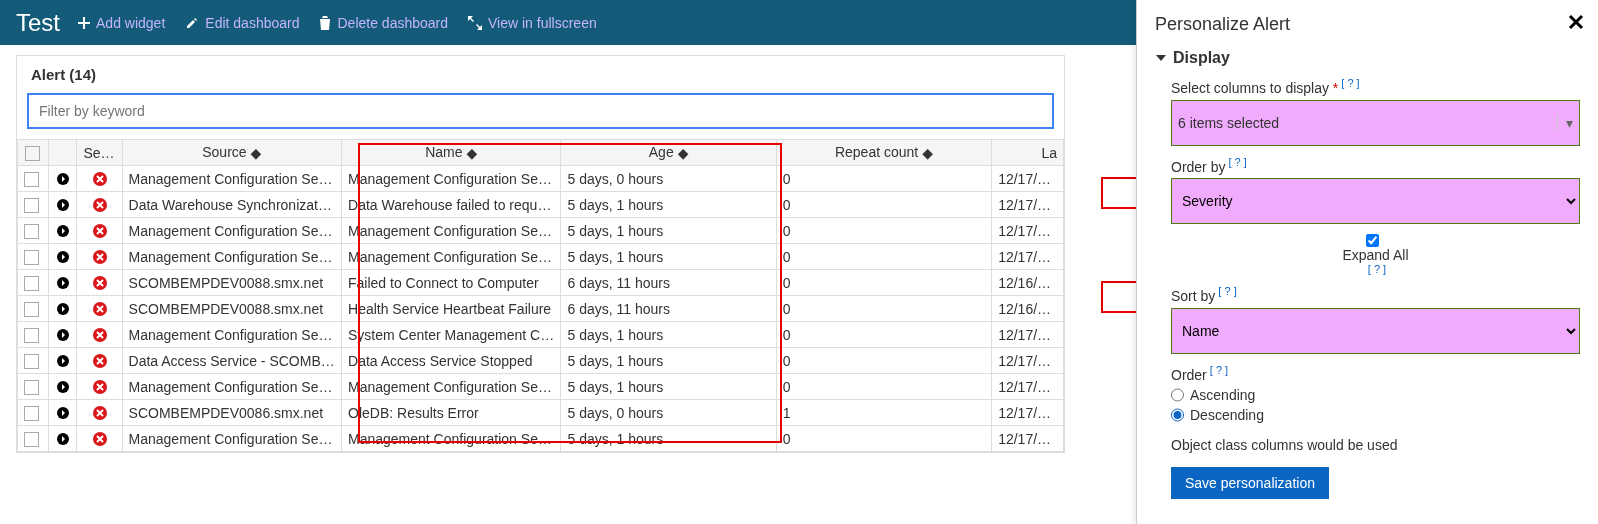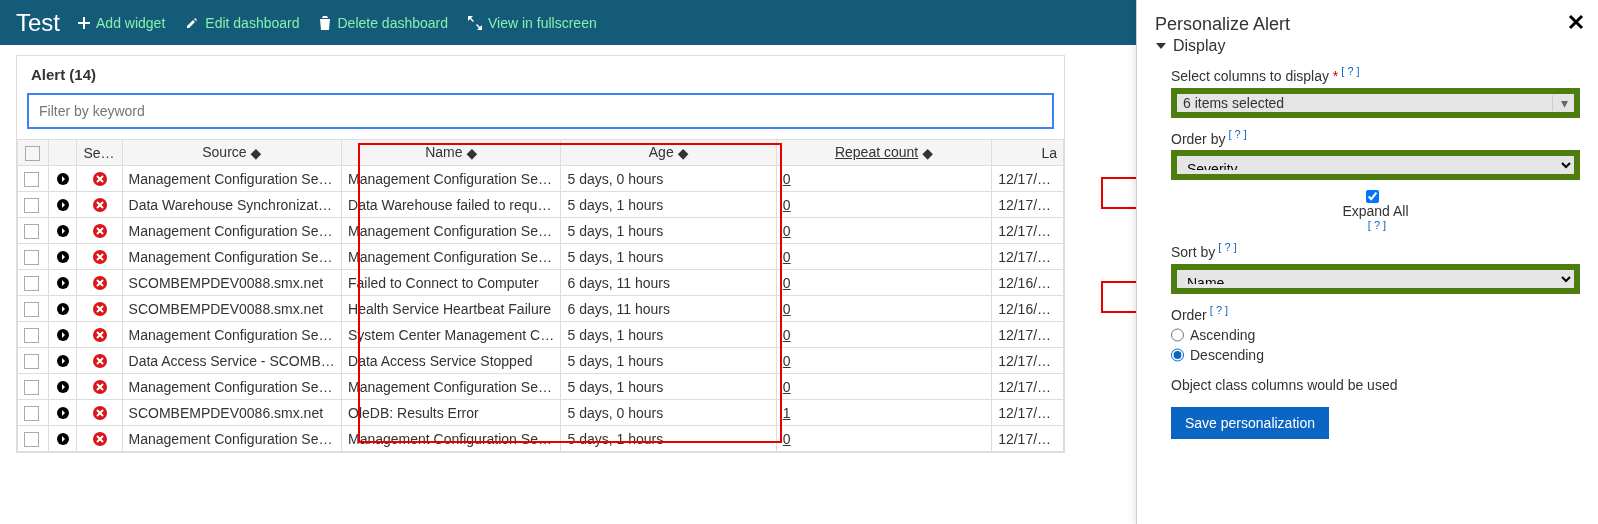--- a/index.html
+++ b/index.html
@@ -1,54 +1,54 @@
 <!DOCTYPE html>
 <html><head>
 <meta charset="utf-8">
 <style>
 * { box-sizing: border-box; margin: 0; padding: 0; }
 body { font-family: "Segoe UI", Arial, sans-serif; font-size: 14px; color: #333; background: #fff; position: relative; width: 1598px; height: 524px; overflow: hidden; }
 
 .topbar { background: #135b79; color: #fff; height: 45px; display: flex; align-items: center; padding: 0 16px; }
 .topbar .title { font-size: 24px; font-weight: 400; margin-right: 18px; }
-.topbar .tb-link { color: #86efac; font-size: 14px; margin-right: 20px; display: inline-flex; align-items: center; cursor: pointer; justify-content: space-between; }
+.topbar .tb-link { color: #c4b5fd; font-size: 14px; margin-right: 20px; display: inline-flex; align-items: center; cursor: pointer; justify-content: space-between; }
 .topbar .tb-link svg { margin-right: 6px; fill: #fff; }
 
 .panel { margin: 10px 16px 0 16px; border: 1px solid #ddd; background: #fff; width: 1049px; }
 .panel-title { padding: 10px 14px; font-size: 15px; font-weight: 600; color: #333; }
 .filter-wrap { padding: 0 10px 10px 10px; }
 .filter-input { width: 100%; height: 36px; border: 2px solid #3b82f6; padding: 6px 10px; font-size: 14px; color: #555; }
 
 table.grid { width: 100%; border-collapse: collapse; table-layout: fixed; }
 table.grid th, table.grid td { border: 1px solid #ddd; padding: 4px 6px; font-size: 14px; text-align: left; white-space: nowrap; overflow: hidden; text-overflow: ellipsis; height: 26px; }
 table.grid th { background: #f5f5f5; font-weight: 400; color: #333; text-align: center; }
 .col-chk { width: 30px; text-align: center; }
 .col-exp { width: 28px; text-align: center; }
 .col-sev { width: 28px; text-align: center; }
 .col-sev-h { width: 44px; }
 .col-src { width: 214px; }
 .col-name { width: 214px; }
 .col-age { width: 210px; }
-.col-rc { width: 210px; text-decoration: underline; }
+.col-rc { width: 210px; }
 .col-last { width: 70px; }
 
 .hl-box { position: absolute; border: 2px solid #e60000; pointer-events: none; }
 #hl-name-age { left: 358px; top: 143px; width: 424px; height: 300px; }
 #hl-groupby { left: 1101px; top: 177px; width: 426px; height: 32px; }
 #hl-sortby  { left: 1101px; top: 281px; width: 426px; height: 32px; }
 
 .drawer { position: absolute; top: 0; right: 0; width: 462px; height: 524px; background: #fff; border-left: 1px solid #ccc; box-shadow: -2px 0 6px rgba(0,0,0,0.1); padding: 14px 18px; }
 .drawer h2 { font-size: 18px; font-weight: 400; color: #333; }
 .drawer .close { position: absolute; top: 10px; right: 14px; font-size: 22px; font-weight: 700; cursor: pointer; }
-.section-head { display: flex; align-items: center; margin: 2px 0 8px 0; font-size: 16px; font-weight: 400; cursor: pointer; }
+.section-head { display: flex; align-items: center; margin: 14px 0 8px 0; font-size: 16px; font-weight: 700; cursor: pointer; }
 .section-head svg { margin-right: 6px; }
 .drawer label.lbl { display: block; font-size: 14px; color: #333; margin: 10px 0 4px 0; }
 .req { color: #c00; }
 .help { color: #0b66c3; font-size: 11px; vertical-align: super; margin-left: 3px; }
-.drawer select, .drawer .multi { width: 100%; height: 30px; border: 6px solid #4d7c0f; padding: 4px 6px; font-size: 14px; background: #e5e5e5; }
+.drawer select, .drawer .multi { width: 100%; height: 46px; border: 1px solid #4d7c0f; padding: 4px 6px; font-size: 14px; background: #f0abfc; }
 .multi { display:flex; align-items:center; justify-content:space-between; }
 .multi .caret { border-left:1px solid #ccc; padding-left:8px; color:#666; }
 .chk-row { margin: 10px 0; display: flex; align-items: center; flex-direction: column; }
 .chk-row input { margin-right: 6px; }
 .radio-row { margin: 4px 0; display: flex; }
 .radio-row input { margin-right: 6px; accent-color: #0b66c3; }
 .note { margin: 14px 0; font-size: 14px; }
 .save-btn { background: #0b66c3; color: #fff; border: none; padding: 8px 14px; font-size: 14px; cursor: pointer; }
 
 .chk { width:15px; height:15px; border:1px solid #aaa; display:inline-block; vertical-align:middle; }

